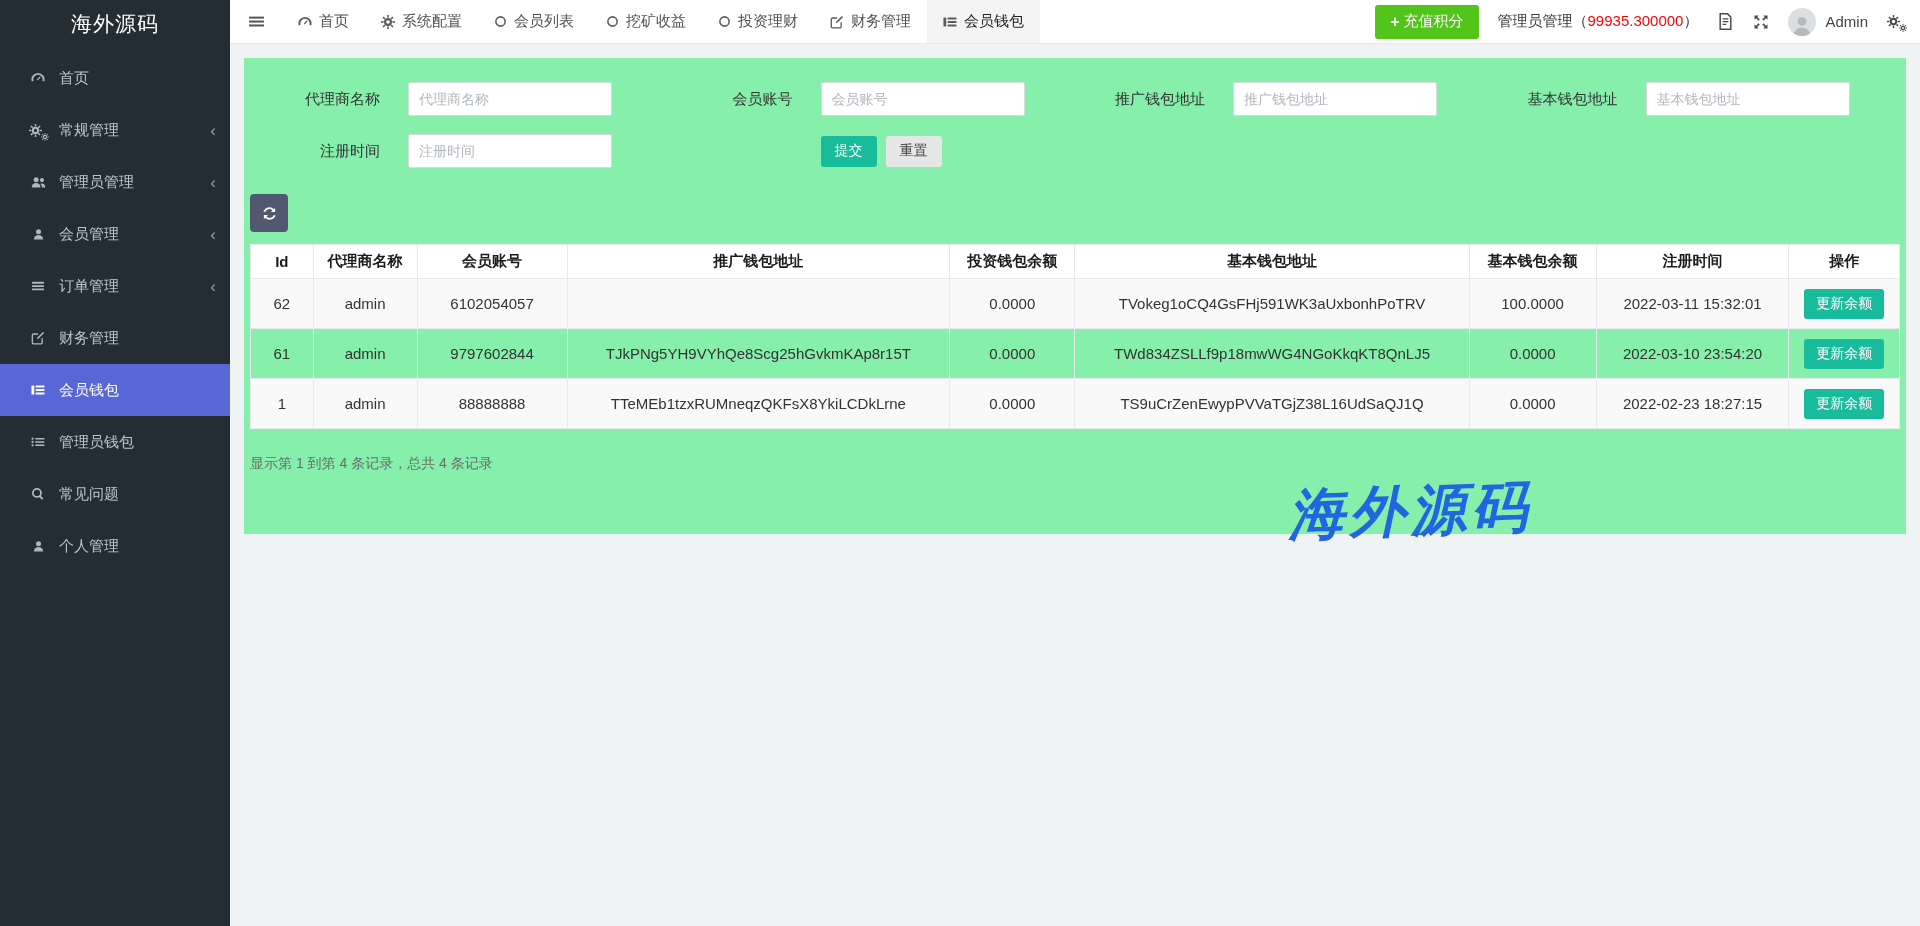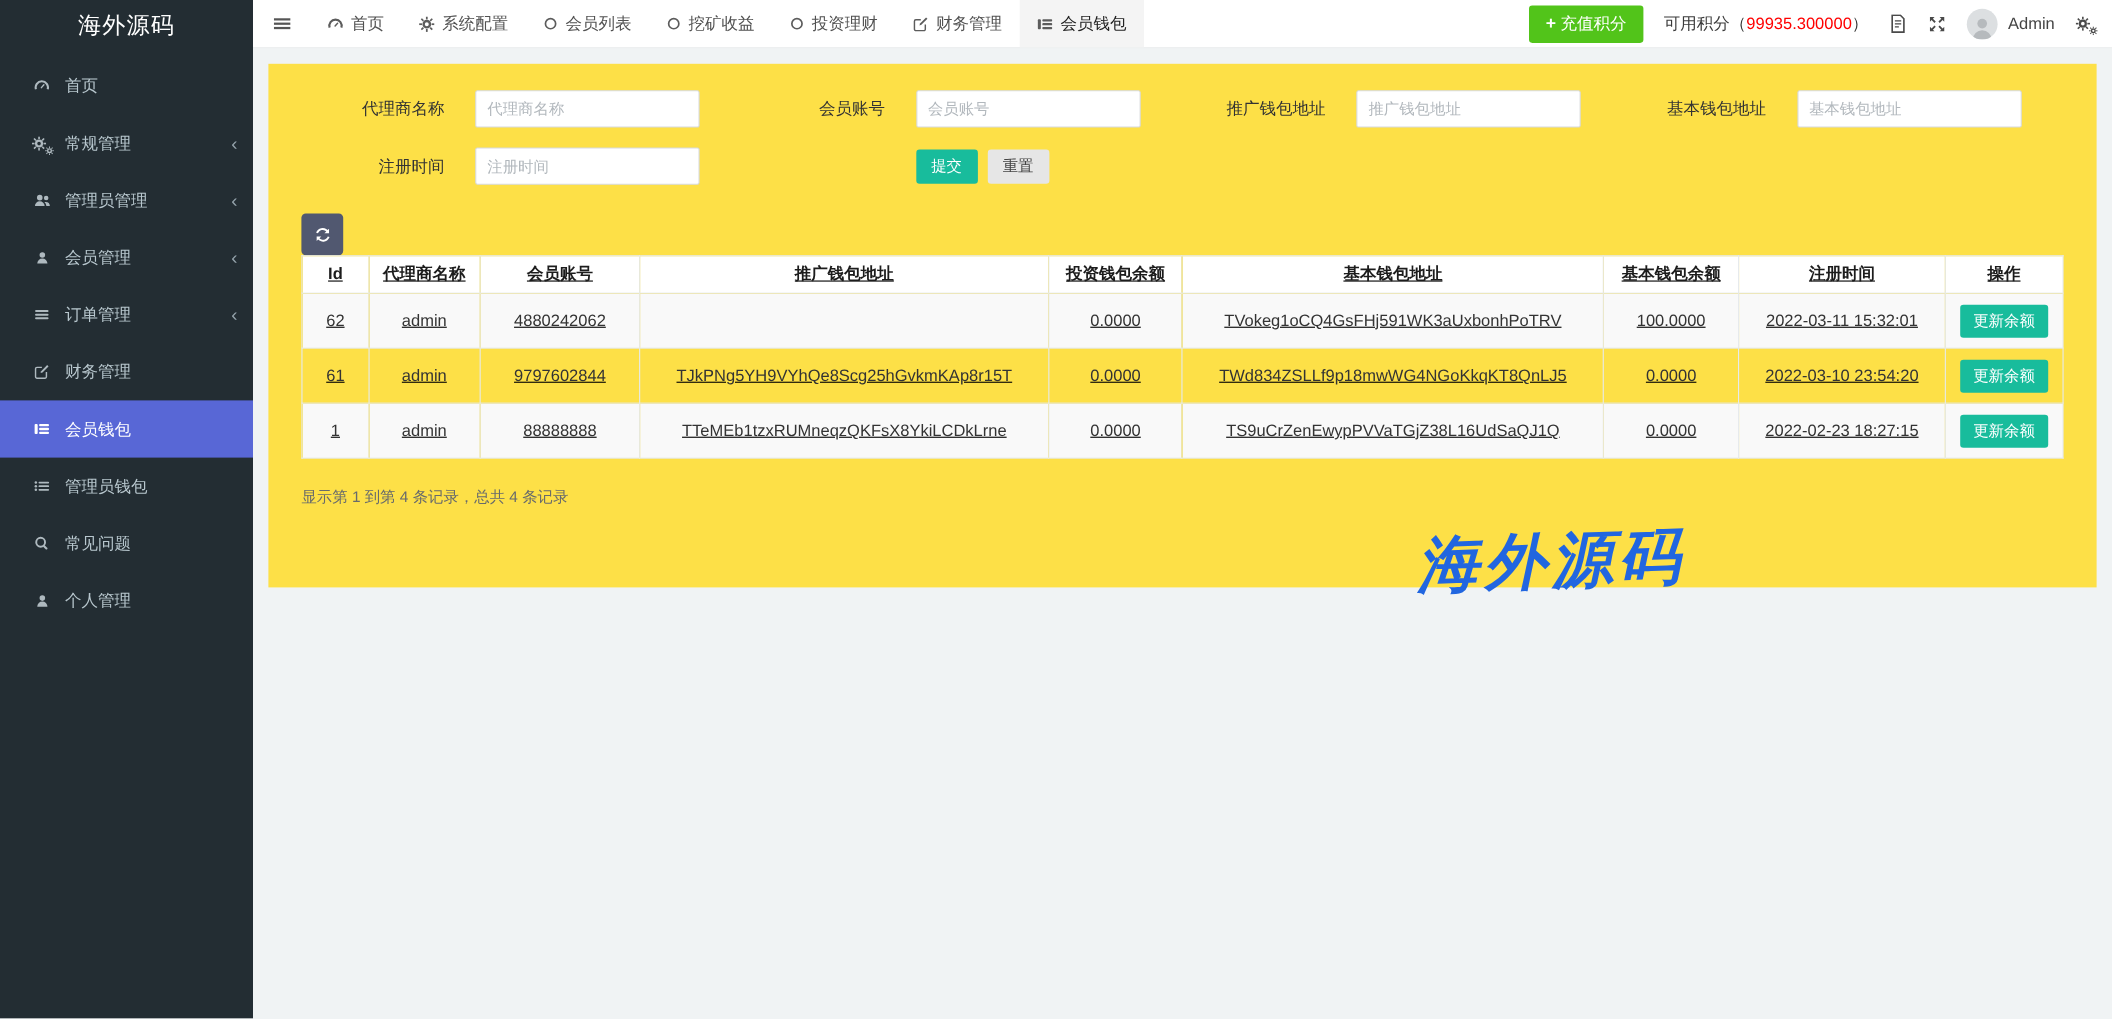--- a/index.html
+++ b/index.html
@@ -32,36 +32,36 @@
   .recharge .plus{font-weight:bold;font-size:16px;line-height:1;}
   .points{font-size:15px;color:#3a3a3a;white-space:nowrap;}
   .points .red{color:var(--points-red,#f00);}
   .nav-icon{display:inline-flex;color:#4a4a4a;cursor:pointer;}
   .user-chip{display:flex;align-items:center;gap:9px;cursor:pointer;}
   .avatar{width:28px;height:28px;border-radius:50%;background:#dcdfe1;display:inline-flex;align-items:flex-end;justify-content:center;overflow:hidden;color:#b6babd;}
   .admin-name{font-size:15px;color:#444;}
 
   
   .content{flex:1;position:relative;padding:14px;}
-  .panel{background:#fde047;min-height:476px;padding:24px 30px 30px;}
+  .panel{background:#86efac;min-height:476px;padding:24px 6px 30px;}
 
   .filter-form{display:grid;grid-template-columns:repeat(4,1fr);row-gap:18px;}
   .fgroup{display:flex;align-items:center;}
   .flabel{flex:0 0 130px;text-align:right;margin-right:28px;font-size:15px;color:#333;white-space:nowrap;}
   .finput{width:204px;height:34px;border:1px solid #d7dadd;border-radius:2px;padding:0 10px;font-size:14px;color:#333;outline:none;}
   .finput::placeholder{color:#b2b8bd;}
   .form-actions{grid-column:2;display:flex;gap:9px;margin-left:158px;align-items:center;}
   .btn{height:31px;border:none;border-radius:3px;font-size:14px;cursor:pointer;padding:0 14px;text-align:center;}
   .btn-submit{background:var(--accent-green,#18bc9c);color:#fff;}
   .btn-reset{background:#e6e6e6;color:#444;}
 
   .refresh-btn{margin-top:26px;width:38px;height:38px;background:#515870;border:none;border-radius:4px;color:#fff;
     display:flex;align-items:center;justify-content:center;cursor:pointer;}
 
-  table.grid{width:100%;border-collapse:collapse;margin-top:0;table-layout:fixed;text-decoration:underline;}
+  table.grid{width:100%;border-collapse:collapse;margin-top:12px;table-layout:fixed;}
   .grid th,.grid td{border:1px solid #e6eaec;text-align:center;font-size:15px;color:#333;
     overflow:hidden;white-space:nowrap;text-overflow:ellipsis;padding:0 4px;}
   .grid th{height:34px;font-weight:bold;color:#1c1c1c;background:#fff;}
   .grid td{height:50px;}
   .grid tbody tr:nth-child(odd){background:#f9f9f9;}
   .update-btn{background:var(--accent-green,#18bc9c);color:#fff;border:none;border-radius:3px;height:30px;padding:0 12px;font-size:14px;cursor:pointer;}
 
   .summary{margin-top:26px;font-size:14px;color:#676a6c;}
 
   .watermark{position:absolute;left:1058px;top:438px;font-size:56px;line-height:1;color:var(--watermark-blue,#2166e0);
@@ -296,21 +296,21 @@
             </span>
             <span>会员钱包</span>
           </a>
         </nav>
 
       <div class="nav-right">
         <button class="recharge">
           <span class="plus">+</span>
           <span>充值积分</span>
         </button>
-        <div class="points"><span>可用积分（</span><span class="red">99935.300000</span><span>）</span></div>
+        <div class="points"><span>管理员管理（</span><span class="red">99935.300000</span><span>）</span></div>
         <span class="nav-icon" id="wipe-icon">
             <svg viewBox="0 0 16 16" width="17" height="17">
               <path d="M3 .8h7l3 3v11.4H3z" fill="none" stroke="currentColor" stroke-width="1.4"></path>
               <path d="M5.3 5.6h5.4M5.3 8.2h5.4M5.3 10.8h3.4" stroke="currentColor" stroke-width="1.2" fill="none"></path>
             </svg>
           </span>
         <span class="nav-icon" id="fullscreen-icon">
             <svg viewBox="0 0 16 16" width="16" height="16" fill="currentColor">
               <path d="M1.5 1.5h4.2L4.2 3l2.6 2.6-1.2 1.2L3 4.2 1.5 5.7zM14.5 1.5v4.2L13 4.2 10.4 6.8 9.2 5.6 11.8 3l-1.5-1.5zM1.5 14.5v-4.2L3 11.8l2.6-2.6 1.2 1.2L4.2 13l1.5 1.5zM14.5 14.5h-4.2l1.5-1.5-2.6-2.6 1.2-1.2 2.6 2.6 1.5-1.5z"></path>
             </svg>
@@ -419,21 +419,21 @@
                 <th>基本钱包地址</th>
                 <th>基本钱包余额</th>
                 <th>注册时间</th>
                 <th>操作</th>
               </tr>
             </thead>
           <tbody id="tbody">
               <tr>
                 <td>62</td>
                 <td>admin</td>
-                <td>4880242062</td>
+                <td>6102054057</td>
                 <td></td>
                 <td>0.0000</td>
                 <td>TVokeg1oCQ4GsFHj591WK3aUxbonhPoTRV</td>
                 <td>100.0000</td>
                 <td>2022-03-11 15:32:01</td>
                 <td><button class="update-btn">更新余额</button></td>
               </tr>
               <tr>
                 <td>61</td>
                 <td>admin</td>

